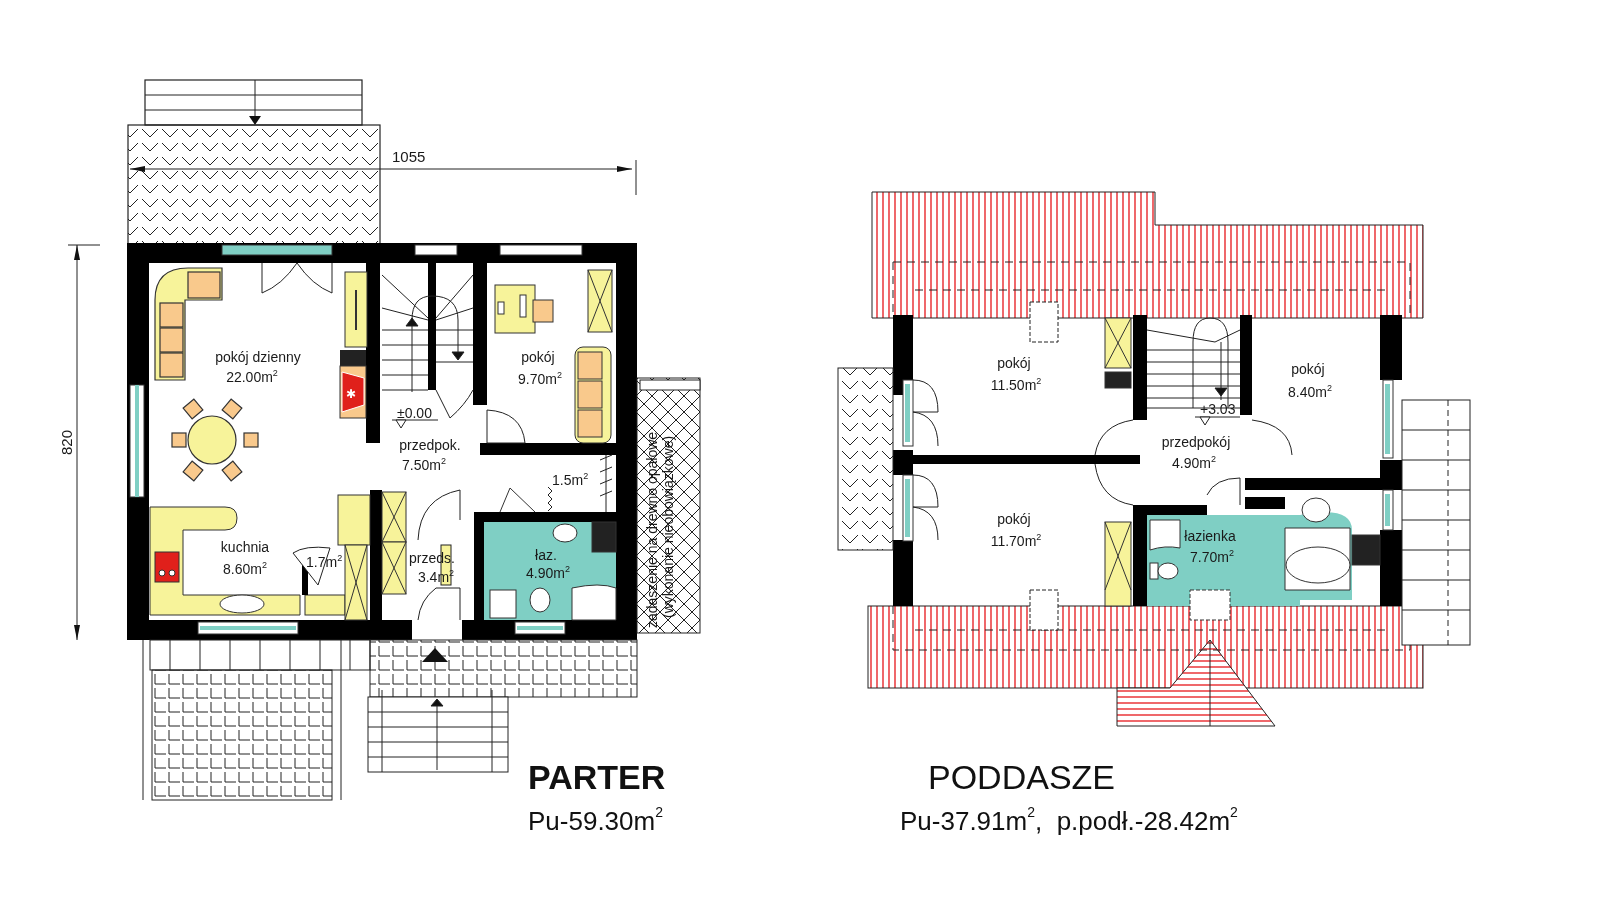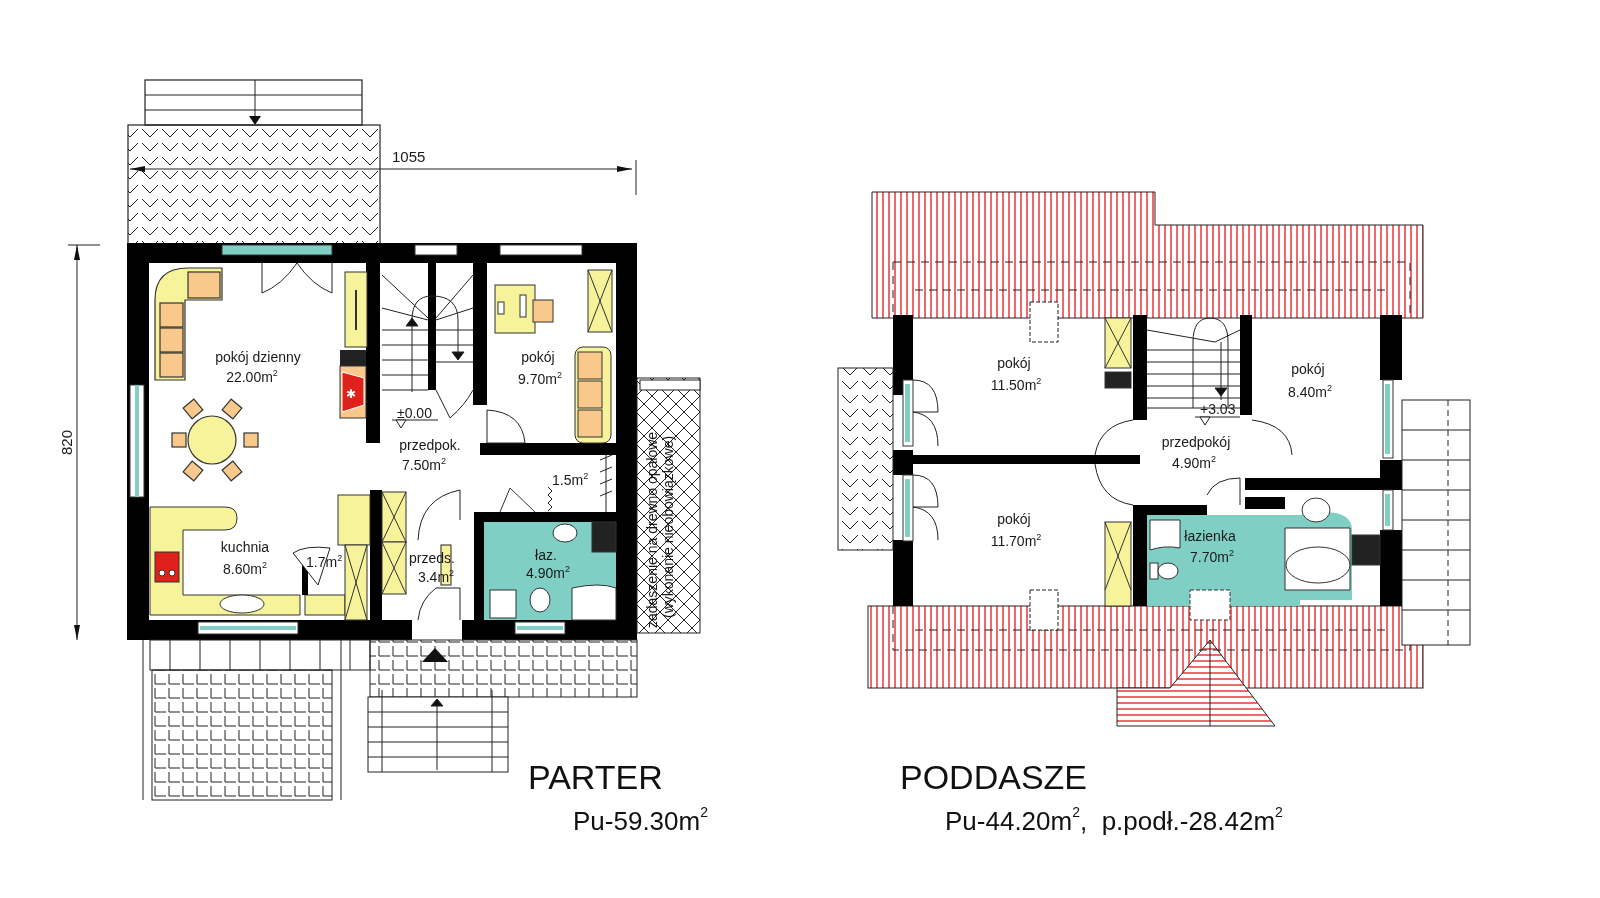--- a/index.html
+++ b/index.html
@@ -1,23 +1,23 @@
 <!DOCTYPE html>
 <html><head>
 <meta charset="utf-8">
 <style>
   html,body{margin:0;padding:0;background:#ffffff;}
   body{width:1600px;height:898px;position:relative;overflow:hidden;font-family:"Liberation Sans",sans-serif;}
   svg{position:absolute;left:0;top:0;}
   .lbl{font-family:"Liberation Sans",sans-serif;font-size:14px;fill:#1a1a1a;}
   .dim{font-family:"Liberation Sans",sans-serif;font-size:15px;fill:#1a1a1a;}
   .title{position:absolute;font-family:"Liberation Sans",sans-serif;color:#111;}
-  .title-bold{font-weight:normal;font-size:34px;text-align:center;}
+  .title-bold{font-weight:bold;font-size:34px;text-align:center;}
   .title-reg{font-size:34px;}
-  .sub{position:absolute;font-family:"Liberation Sans",sans-serif;font-size:26px;color:#111;margin-left:45px;}
+  .sub{position:absolute;font-family:"Liberation Sans",sans-serif;font-size:26px;color:#111;}
   .sub sup{font-size:14px;vertical-align:top;position:relative;top:-2px;}
 </style>
 </head>
 <body>
 
 <svg width="1600" height="898" viewBox="0 0 1600 898">
   <defs>
     <pattern id="chev" width="20" height="14" patternUnits="userSpaceOnUse">
       <path d="M2 3 L10 11 L18 3" fill="none" stroke="#222" stroke-width="1"></path>
     </pattern>
@@ -380,14 +380,14 @@
     <text class="lbl" text-anchor="middle" x="1196" y="447">przedpokój</text>
     <text class="lbl" text-anchor="middle" x="1194" y="468"><tspan>4.90m</tspan><tspan dy="-6" font-size="9">2</tspan></text>
     <text class="lbl" text-anchor="middle" x="1014" y="524">pokój</text>
     <text class="lbl" text-anchor="middle" x="1016" y="546"><tspan>11.70m</tspan><tspan dy="-6" font-size="9">2</tspan></text>
   </g>
 </svg>
 
 <div class="title title-bold" style="left:528px;top:758px;">PARTER</div>
 <div class="sub" style="left:528px;top:806px;"><span>Pu-59.30m</span><sup>2</sup></div>
 
-<div class="title title-reg" style="left:900px;top:758px;">PODDASZE</div>
-<div class="sub" style="left:900px;top:806px;"><span>Pu-44.20m</span><sup>2</sup><span>,&nbsp;&nbsp;</span><span>p.podł.-28.42m</span><sup>2</sup></div>
+<div class="title title-reg" style="left:928px;top:758px;">PODDASZE</div>
+<div class="sub" style="left:900px;top:806px;"><span>Pu-37.91m</span><sup>2</sup><span>,&nbsp;&nbsp;</span><span>p.podł.-28.42m</span><sup>2</sup></div>
 
 </body></html>

